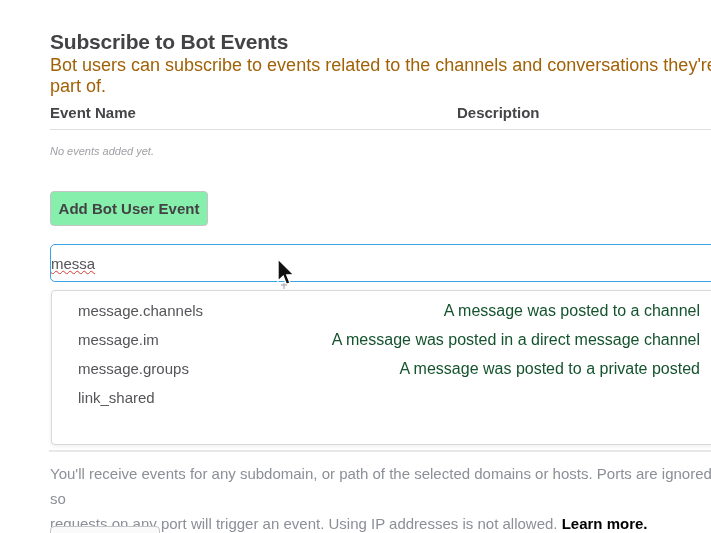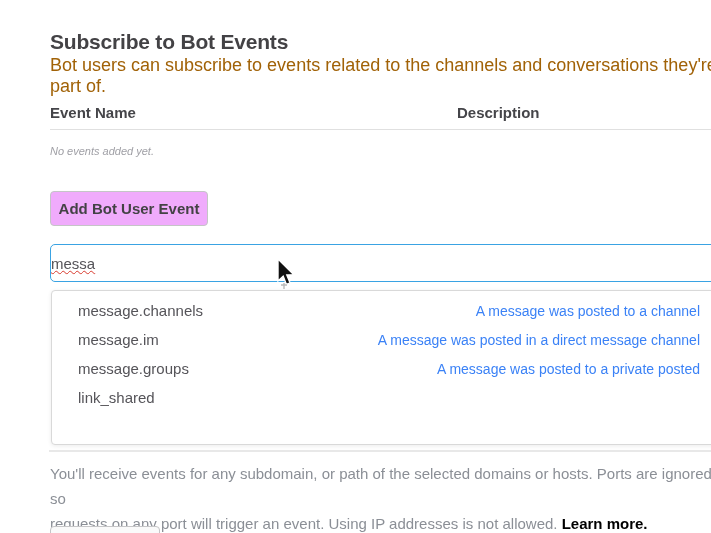--- a/index.html
+++ b/index.html
@@ -57,21 +57,21 @@
     font-style: italic;
     color: #a0a0a6;
   }
   .add-btn {
     position: absolute;
     left: 14px;
     top: 191px;
     width: 158px;
     height: 35px;
     box-sizing: border-box;
-    background: #f0abfc;
+    background: #86efac;
     border: 1px solid #c5c5c7;
     border-radius: 4px;
     font-family: "Liberation Sans", sans-serif;
     font-size: 15px;
     font-weight: 700;
     color: #434245;
     text-align: center;
     line-height: 33px;
     padding: 0;
     cursor: pointer;
@@ -116,22 +116,22 @@
     align-items: center;
     justify-content: space-between;
     padding: 0 16px 0 11px;
     cursor: pointer;
   }
   .suggest-row .ev-name {
     font-size: 15px;
     color: #555459;
   }
   .suggest-row .ev-desc {
-    font-size: 14px;
-    color: #3b82f6;
+    font-size: 16px;
+    color: #14532d;
     text-align: left;
   }
   .section-divider {
     position: absolute;
     left: 13px;
     top: 450px;
     width: 684px;
     height: 2px;
     background: #e8e8e8;
   }

